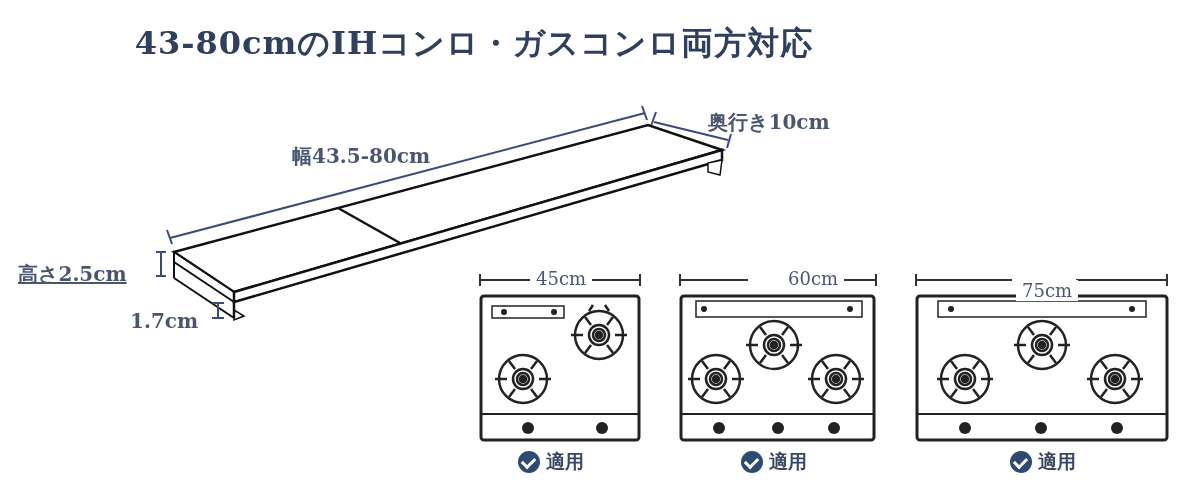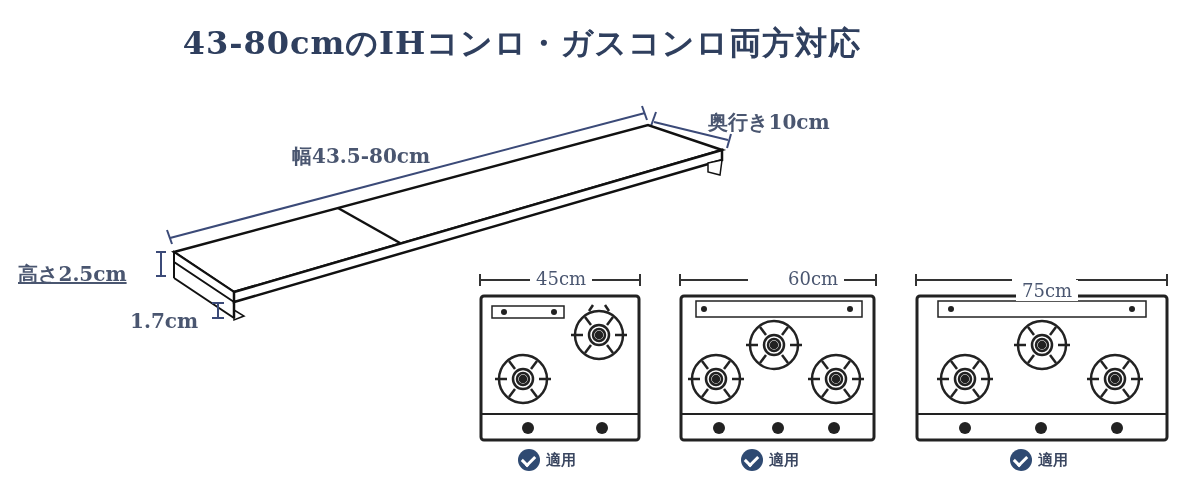--- a/index.html
+++ b/index.html
@@ -1,25 +1,25 @@
 <!DOCTYPE html>
 <html><head>
 <meta charset="utf-8">
 <style>
   html, body { margin:0; padding:0; background:#ffffff; }
   body { width:1200px; height:492px; position:relative; overflow:hidden;
          font-family:"DejaVu Serif","Liberation Serif",serif; }
   .title { position:absolute; left:0; width:948px; top:22px; text-align:center;
-           font-size:32px; font-weight:bold; color:#2f3f5e; letter-spacing:1px;padding-left:48px; }
+           font-size:32px; font-weight:bold; color:#2f3f5e; letter-spacing:1px; }
   .lbl { position:absolute; font-weight:bold; color:#4a5670; font-size:20px; white-space:nowrap;margin-top:9px; }
   svg.main { position:absolute; left:0; top:0; }
   .stove { position:absolute; }
   .dimtxt { position:absolute; font-weight:normal; color:#4a5670; font-size:18px; background:#fff; padding:0 6px; }
   .ok { position:absolute; display:flex; align-items:center; gap:6px; font-weight:bold;
-        color:#3a4660; font-size:15px; }
+        color:#3a4660; font-size:19px; }
   .check { width:22px; height:22px; border-radius:50%; background:#2f4a72; position:relative; }
   .check::after { content:""; position:absolute; left:6px; top:4px; width:6px; height:10px;
                   border:solid #fff; border-width:0 3px 3px 0; transform:rotate(45deg); }
 </style>
 </head>
 <body>
 
 <div class="title">43-80cmのIHコンロ・ガスコンロ両方対応</div>
 
 <svg class="main" width="1200" height="492">

